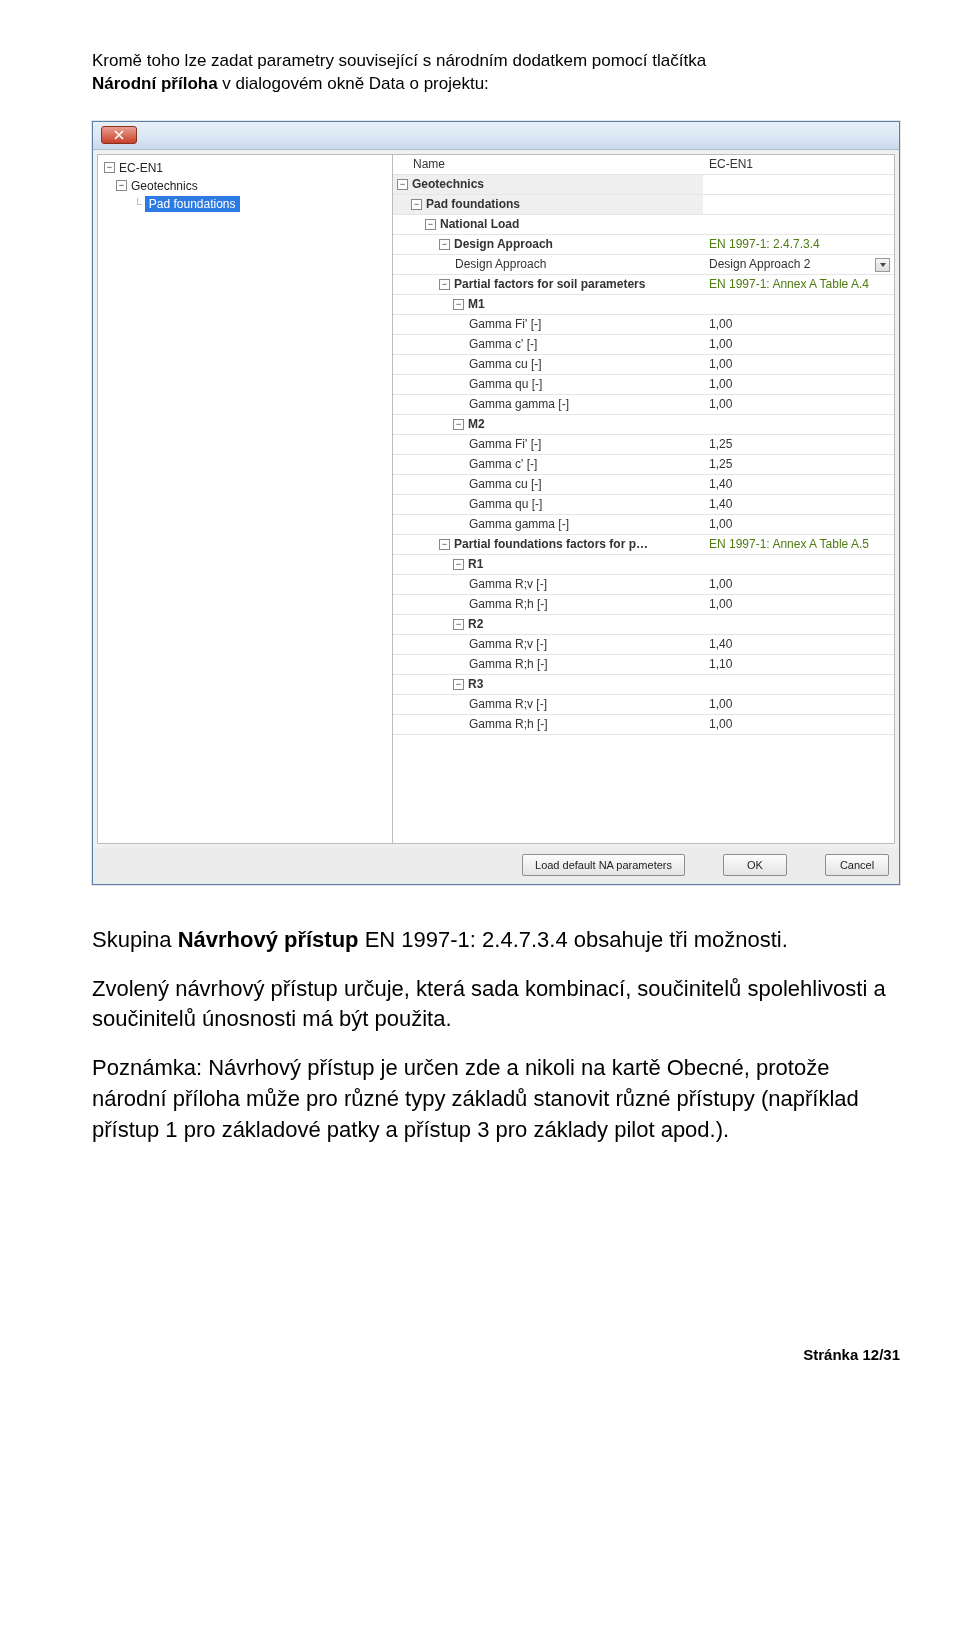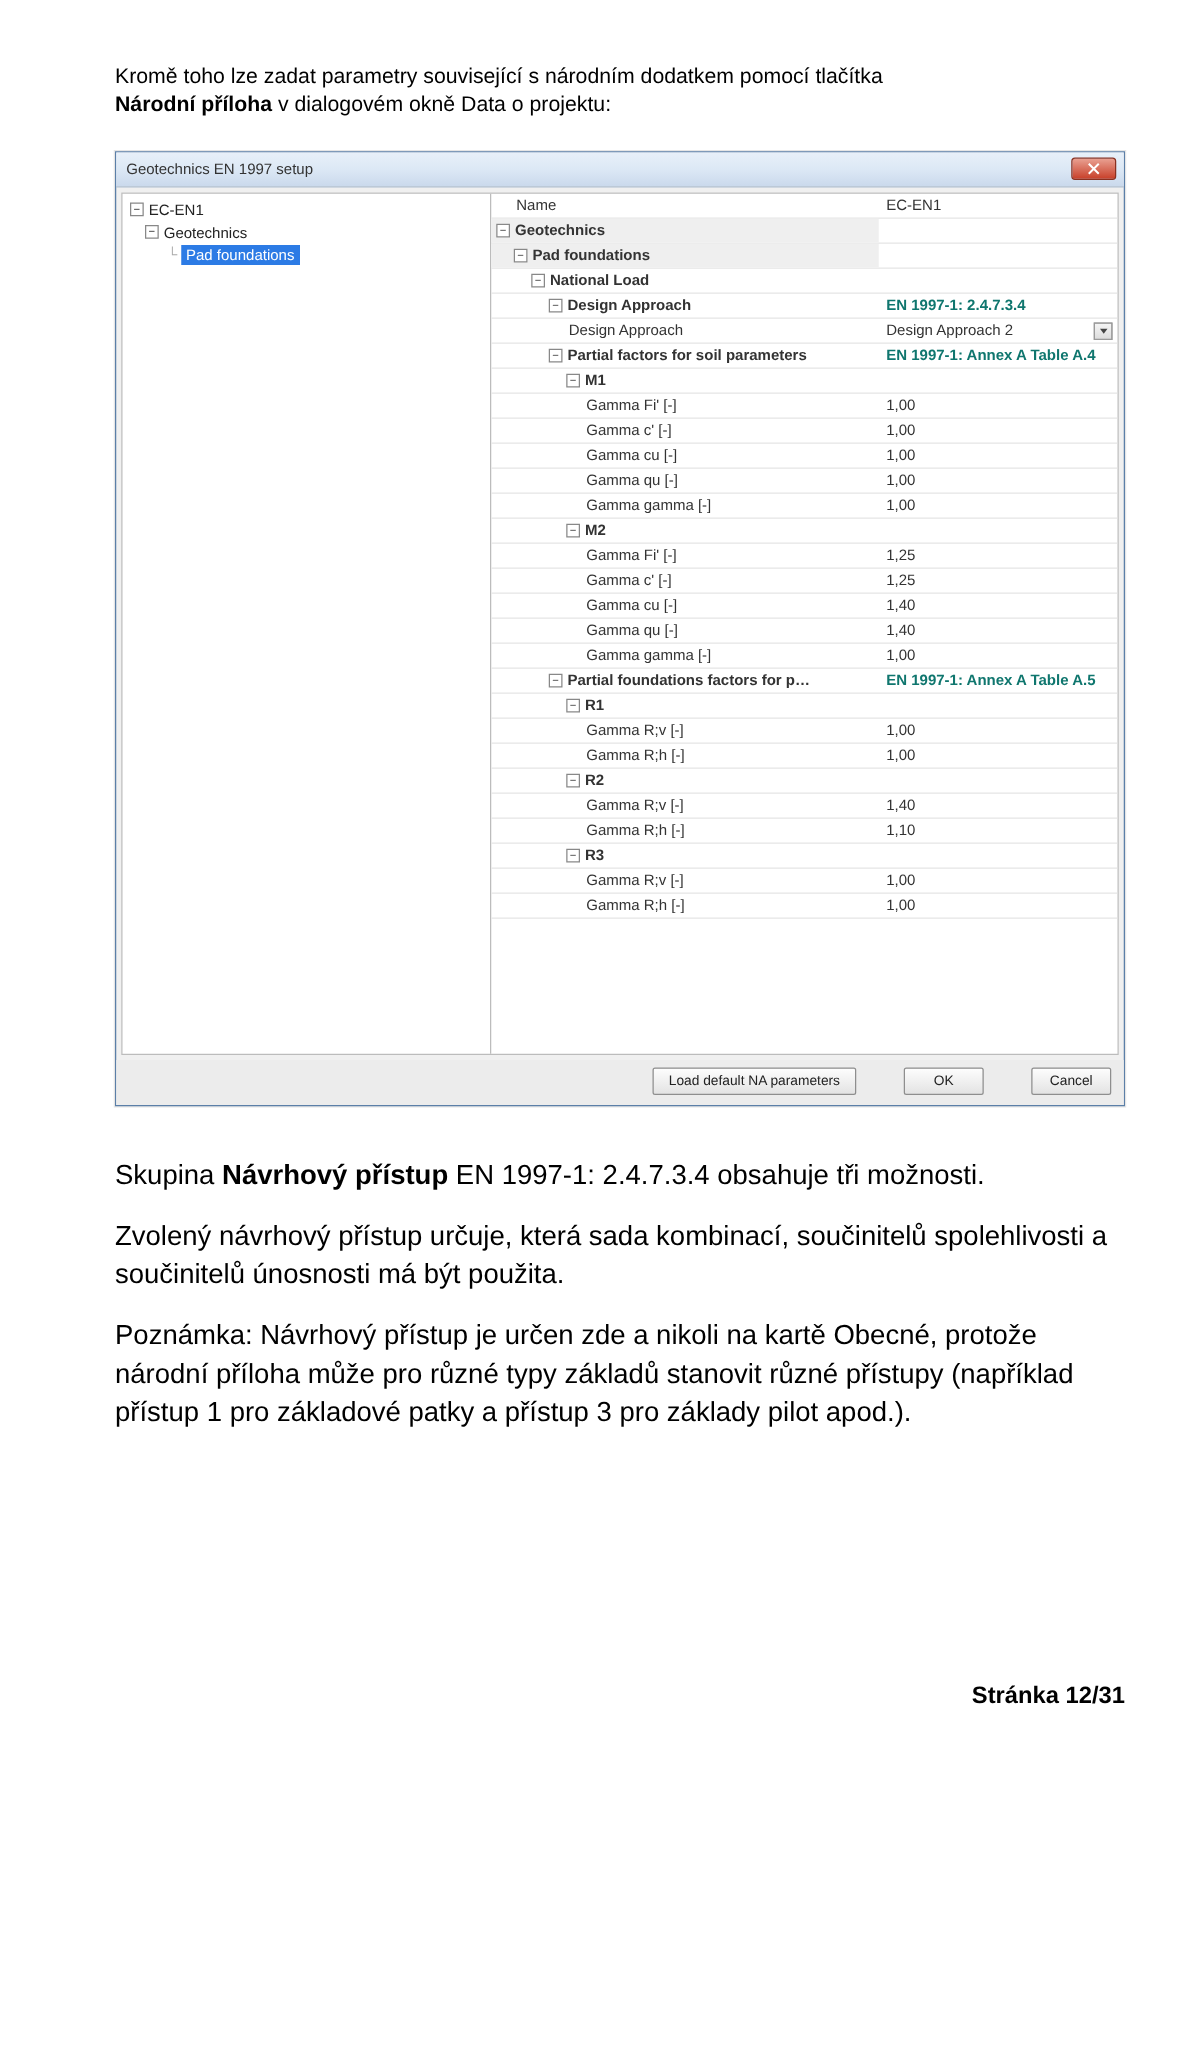--- a/index.html
+++ b/index.html
@@ -137,21 +137,21 @@
   .prop-value {
     flex: 1;
     padding-left: 6px;
     height: 100%;
     display: flex;
     align-items: center;
     font-size: 12px;
     color: #333;
     position: relative;
   }
-  .prop-value.readonly { color: #0f766e; font-weight: bold; }
+  .prop-value.readonly { color: #4d7c0f; }
   .dd-arrow {
     position: absolute;
     right: 4px;
     top: 3px;
     width: 15px; height: 14px;
     border: 1px solid #9a9a9a;
     background: linear-gradient(#f5f5f5,#ddd);
     display: flex; align-items:center; justify-content:center;
   }
   .dd-arrow:after {
@@ -185,38 +185,37 @@
   }
 
   .after-text {
     font-size: 22px;
     line-height: 1.4;
   }
   .after-text p { margin: 0 0 18px 0; }
 
   .page-footer {
     text-align: right;
-    font-size: 19px;
+    font-size: 15px;
     font-weight: bold;
     margin-top: 200px;
   }
 </style>
 </head>
 <body>
 
 <div class="page">
 
   <div class="intro-text">
     <span>Kromě toho lze zadat parametry související s národním dodatkem pomocí tlačítka</span><br>
     <span class="bold">Národní příloha</span><span> v dialogovém okně Data o projektu:</span>
   </div>
 
   <div class="dialog">
     <div class="titlebar">
-      <span class="title">Geotechnics EN 1997 setup</span>
       <div class="close-btn">
         <svg width="10" height="10" viewBox="0 0 10 10">
             <path d="M1 1 L9 9 M9 1 L1 9" stroke="#fff" stroke-width="1.6"></path>
           </svg>
       </div>
     </div>
 
     <div class="dialog-body">
 
       <div class="tree-panel">

